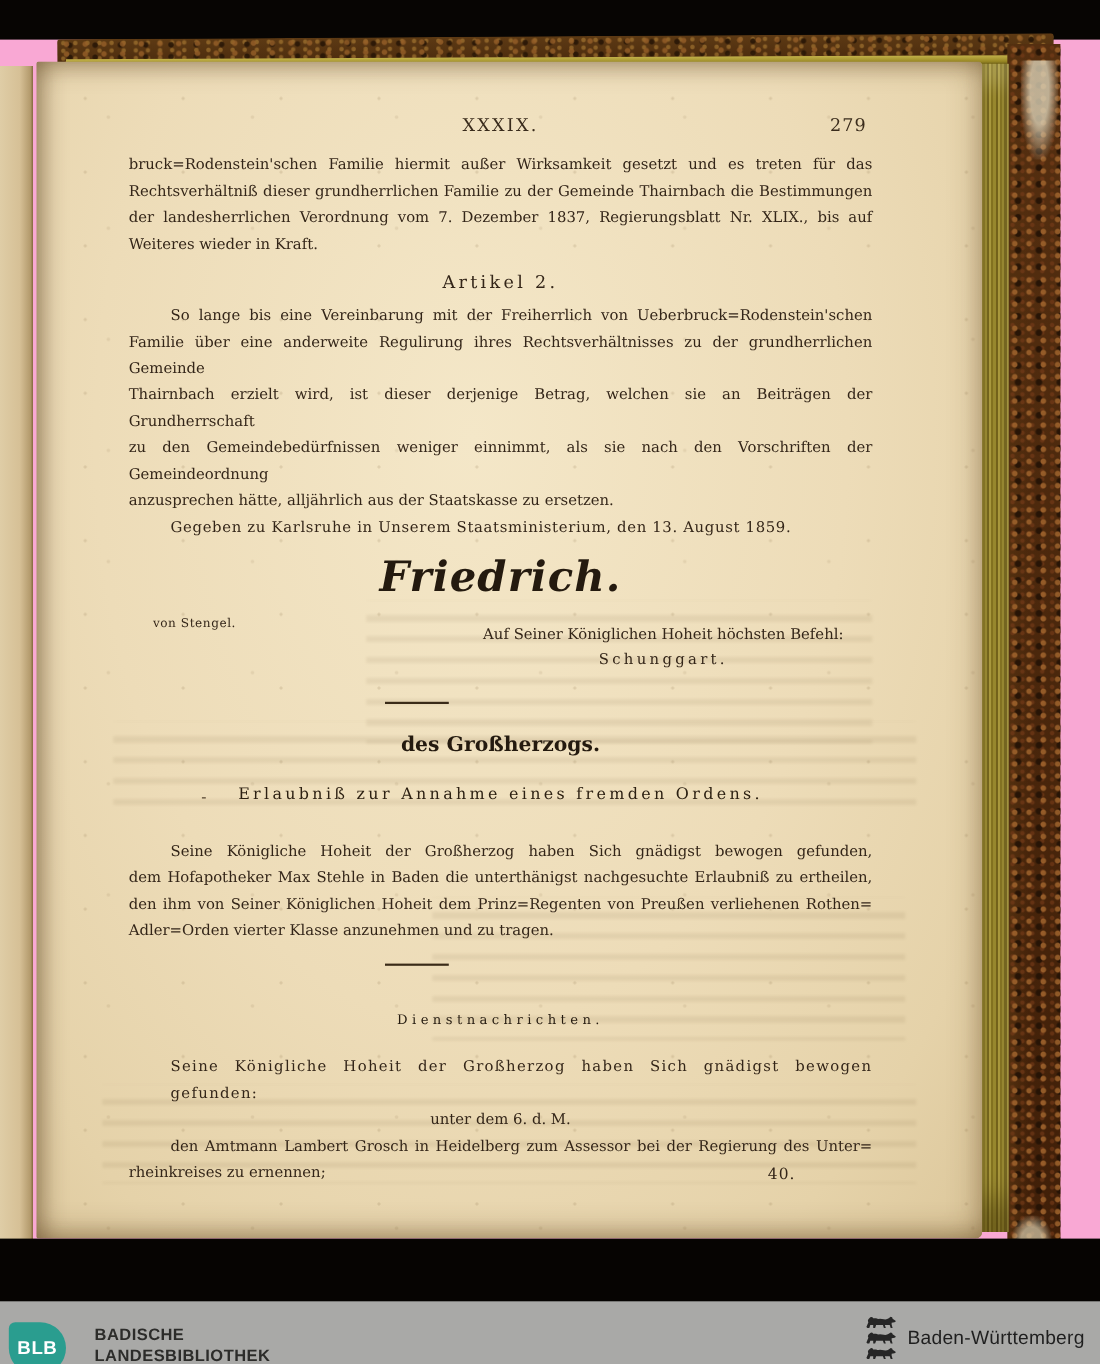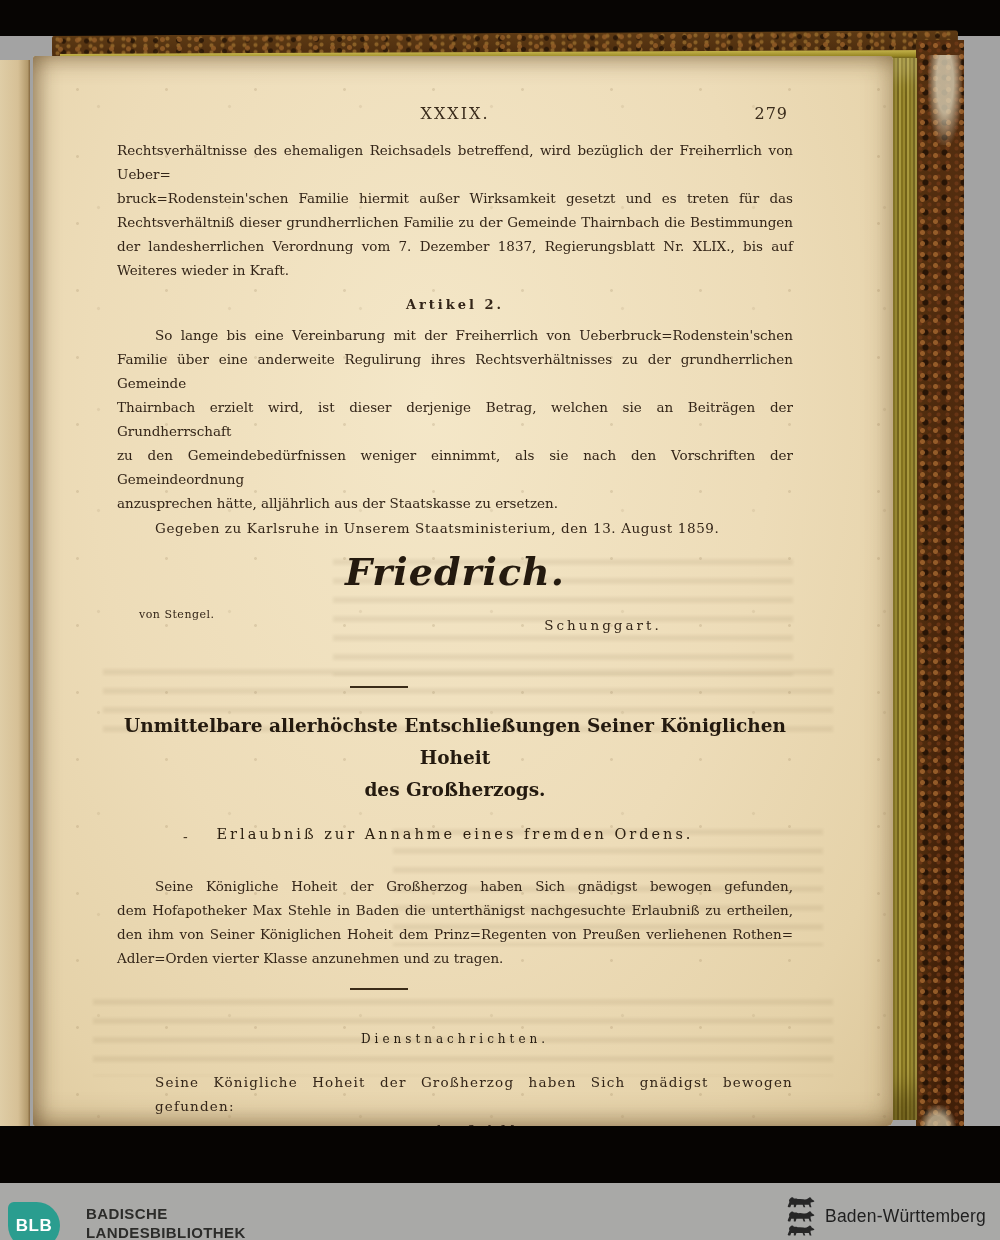--- a/index.html
+++ b/index.html
@@ -1,18 +1,18 @@
 <!DOCTYPE html>
 <html><head>
 <meta charset="utf-8">
 <style>
   html,body{margin:0;padding:0;}
   .stage{
     position:relative;width:1000px;height:1240px;overflow:hidden;
-    background:#a3a3a3;
+    background:#f9a8d4;
     font-family:"DejaVu Serif", serif;
   }
   
   .cover-top{
     position:absolute;left:52px;top:33px;width:906px;height:25px;
     transform:rotate(-0.35deg);
     background:
       radial-gradient(circle, rgba(150,95,40,.8) 0 2px, transparent 3px),
       radial-gradient(circle, rgba(40,22,6,.9) 0 2px, transparent 3px),
       radial-gradient(circle, rgba(190,140,60,.5) 0 1.5px, transparent 2.5px),
@@ -82,21 +82,21 @@
   }
   .hdr-row{position:relative;height:22px;margin-bottom:12px;}
   .chapter{position:absolute;left:0;right:0;text-align:center;font-size:16px;letter-spacing:2px;color:#3a2c1c;}
   .pagenum{position:absolute;right:5px;top:0;font-size:16px;letter-spacing:1px;color:#3a2c1c;}
 
   .jl{font-size:13.5px;line-height:24px;text-align:justify;text-align-last:justify;}
   .jl-end{text-align-last:auto;}
   .indent{padding-left:38px;}
   .para{margin:0;}
 
-  .artikel{margin-top:12px;text-align:center;font-size:13px;letter-spacing:3px;line-height:22px;font-weight:bold;}
+  .artikel{margin-top:12px;text-align:center;font-size:16px;letter-spacing:3px;line-height:22px;}
   .dateline{margin-top:1px;font-size:13.5px;line-height:24px;padding-left:38px;letter-spacing:.6px;}
 
   .friedrich{
     margin-top:8px;text-align:center;
     font-size:38px;line-height:48px;font-weight:bold;font-style:italic;
     color:#241a0f;letter-spacing:1px;
   }
   .sig-row{position:relative;margin-top:6px;height:58px;}
   .countersign{position:absolute;left:22px;top:6px;font-size:11px;letter-spacing:.5px;}
   .behest{position:absolute;left:300px;top:12px;width:372px;text-align:center;font-size:13.5px;line-height:23px;}
@@ -156,21 +156,20 @@
     <div class="bleed" style="left:60px;top:930px;width:740px;height:90px;"></div>
 
     <div class="content">
 
       <div class="hdr-row">
         <div class="chapter">XXXIX.</div>
         <div class="pagenum">279</div>
       </div>
 
       <div class="para">
-        <div class="jl">Rechtsverhältnisse des ehemaligen Reichsadels betreffend, wird bezüglich der Freiherrlich von Ueber=</div>
         <div class="jl">bruck=Rodenstein'schen Familie hiermit außer Wirksamkeit gesetzt und es treten für das</div>
         <div class="jl">Rechtsverhältniß dieser grundherrlichen Familie zu der Gemeinde Thairnbach die Bestimmungen</div>
         <div class="jl">der landesherrlichen Verordnung vom 7. Dezember 1837, Regierungsblatt Nr. XLIX., bis auf</div>
         <div class="jl jl-end">Weiteres wieder in Kraft.</div>
       </div>
 
       <div class="artikel">Artikel 2.</div>
 
       <div class="para" style="margin-top:7px;">
         <div class="jl indent">So lange bis eine Vereinbarung mit der Freiherrlich von Ueberbruck=Rodenstein'schen</div>
@@ -179,28 +178,28 @@
         <div class="jl">zu den Gemeindebedürfnissen weniger einnimmt, als sie nach den Vorschriften der Gemeindeordnung</div>
         <div class="jl jl-end">anzusprechen hätte, alljährlich aus der Staatskasse zu ersetzen.</div>
         <div class="dateline">Gegeben zu Karlsruhe in Unserem Staatsministerium, den 13. August 1859.</div>
       </div>
 
       <div class="friedrich">Friedrich.</div>
 
       <div class="sig-row">
         <div class="countersign">von Stengel.</div>
         <div class="behest">
+          <div>Auf Seiner Königlichen Hoheit höchsten Befehl:</div>
           <div class="official">Schunggart.</div>
         </div>
       </div>
 
       <div class="divider"></div>
 
       <div class="big-heading">
-        <div>Unmittelbare allerhöchste Entschließungen Seiner Königlichen Hoheit</div>
         <div>des Großherzogs.</div>
       </div>
 
       <div class="sub-row">
         <div class="margin-mark">-</div>
         <div class="subheading">Erlaubniß zur Annahme eines fremden Ordens.</div>
       </div>
 
       <div class="para para3">
         <div class="jl indent">Seine Königliche Hoheit der Großherzog haben Sich gnädigst bewogen gefunden,</div>

